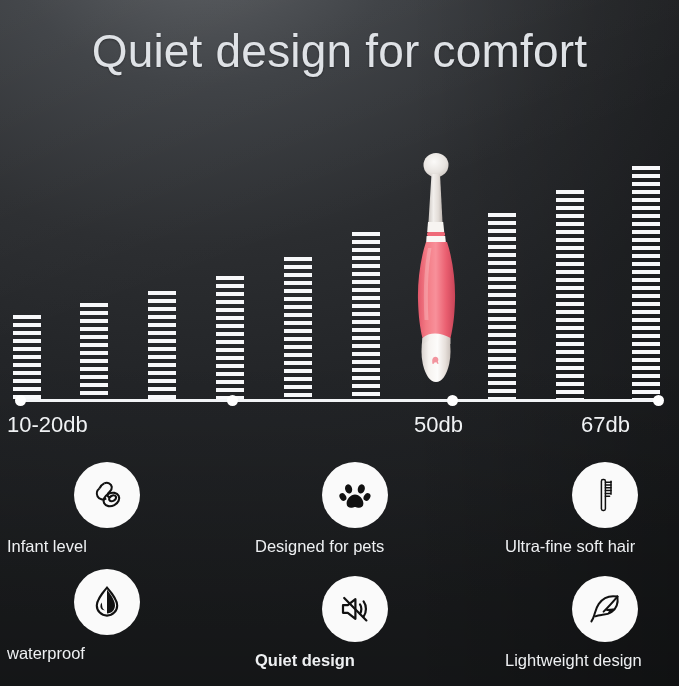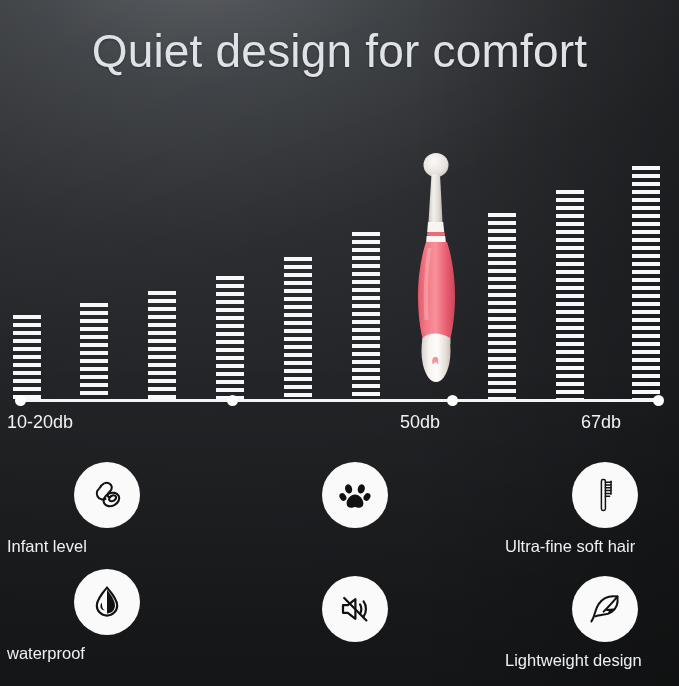--- a/index.html
+++ b/index.html
@@ -96,21 +96,21 @@
     left: 0;
     top: 412px;
     width: 679px;
     height: 32px;
     z-index: 4;
   }
   .axis-label {
     position: absolute;
     top: 0;
     color: #f0f2f4;
-    font-size: 18px;
+    font-size: 22px;
     white-space: nowrap;
   }
 
   
   .brush {
     position: absolute;
     left: 408px;
     top: 148px;
     width: 58px;
     height: 238px;
@@ -173,21 +173,21 @@
   <div class="axis">
     <div class="axis-line"></div>
     <div class="axis-dot" style="left:20px;"></div>
     <div class="axis-dot" style="left:232px;"></div>
     <div class="axis-dot" style="left:452px;"></div>
     <div class="axis-dot" style="left:658px;"></div>
   </div>
 
   <div class="axis-labels">
     <div class="axis-label" style="left:7px;">10-20db</div>
-    <div class="axis-label" style="left:400px;">50db</div>
+    <div class="axis-label" style="left:414px;">50db</div>
     <div class="axis-label" style="left:581px;">67db</div>
   </div>
 
   <div class="brush">
     <svg width="58" height="238" viewBox="0 0 58 238">
       <defs>
         <linearGradient id="gPink" x1="0" y1="0" x2="1" y2="0">
           <stop offset="0%" stop-color="#e2576a"></stop>
           <stop offset="22%" stop-color="#f37a84"></stop>
           <stop offset="48%" stop-color="#f8909a"></stop>
@@ -257,20 +257,21 @@
           <svg width="40" height="40" viewBox="0 0 40 40">
             <g fill="#111">
               <ellipse cx="13.6" cy="13.9" rx="3.5" ry="4.7" transform="rotate(-16 13.6 13.9)"></ellipse>
               <ellipse cx="26.3" cy="13.9" rx="3.5" ry="4.7" transform="rotate(16 26.3 13.9)"></ellipse>
               <ellipse cx="7.9" cy="21.9" rx="3.1" ry="4.1" transform="rotate(-34 7.9 21.9)"></ellipse>
               <ellipse cx="32.0" cy="21.9" rx="3.1" ry="4.1" transform="rotate(34 32 21.9)"></ellipse>
               <path d="M20 19.6c4.3 0 8.4 4.6 8.4 8.9 0 3.3-2.7 4.6-5.3 4.2-1.9-.3-2.5-.6-3.1-.6s-1.2.3-3.1.6c-2.6.4-5.3-.9-5.3-4.2 0-4.3 4.1-8.9 8.4-8.9z"></path>
             </g>
           </svg>
         </div>
+        <div class="flabel">Designed for pets</div>
       </div>
       <div class="feature" style="left: 505px; top: 0px;">
         <div class="circle">
           <svg width="40" height="40" viewBox="0 0 40 40">
             <g fill="none" stroke="#111" stroke-width="1.5" stroke-linecap="round">
               <rect x="16.4" y="4.6" width="4.0" height="30.8" rx="1.6"></rect>
               <path d="M20.4 7.2h5.6M20.4 10.0h5.6M20.4 12.8h5.6M20.4 15.6h5.6M20.4 18.4h5.0M20.4 21.2h4.2"></path>
               <path d="M26.0 6.2v13.0"></path>
             </g>
           </svg>
@@ -293,20 +294,21 @@
         <div class="circle">
           <svg width="40" height="40" viewBox="0 0 40 40">
             <g fill="none" stroke="#111" stroke-width="2.2" stroke-linejoin="round" stroke-linecap="round">
               <path d="M8.0 16.2h4.8L20.4 10.2v19.6l-7.6-6.0H8.0z"></path>
               <path d="M25.0 15.4c1.8 2.6 1.8 6.8 0 9.4"></path>
               <path d="M28.6 12.4c3.1 4.2 3.1 11.0 0 15.2"></path>
               <path d="M9.2 9.0L31.4 31.4"></path>
             </g>
           </svg>
         </div>
+        <div class="flabel bold">Quiet design</div>
       </div>
       <div class="feature" style="left: 505px; top: 114px;">
         <div class="circle">
           <svg width="40" height="40" viewBox="0 0 40 40">
             <g fill="none" stroke="#111" stroke-width="2.0" stroke-linejoin="round" stroke-linecap="round">
               <path d="M32.4 7.6c-7.6-1.4-14.6 1.6-18.6 7.2-2.8 3.9-3.6 8.2-4.6 11.6-.6 2.0-1.6 4.2-2.8 6.0"></path>
               <path d="M32.4 7.6c1.0 6.6-1.4 12.2-5.8 15.4-3.4 2.5-7.0 2.6-10.0 2.9-2.2.2-4.4.6-6.2 1.4"></path>
               <path d="M32.4 7.6c-4.4 5.2-9.0 10.4-13.8 15.0"></path>
               <path d="M22.0 21.0l6.2-.6-4.0 3.0"></path>
             </g>

